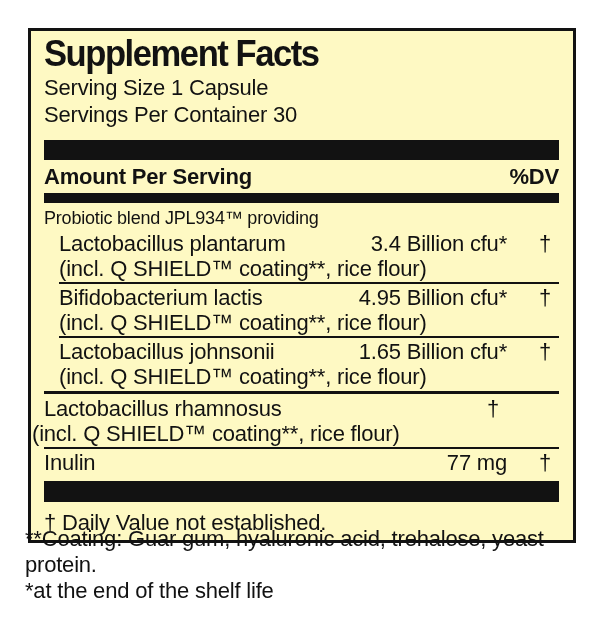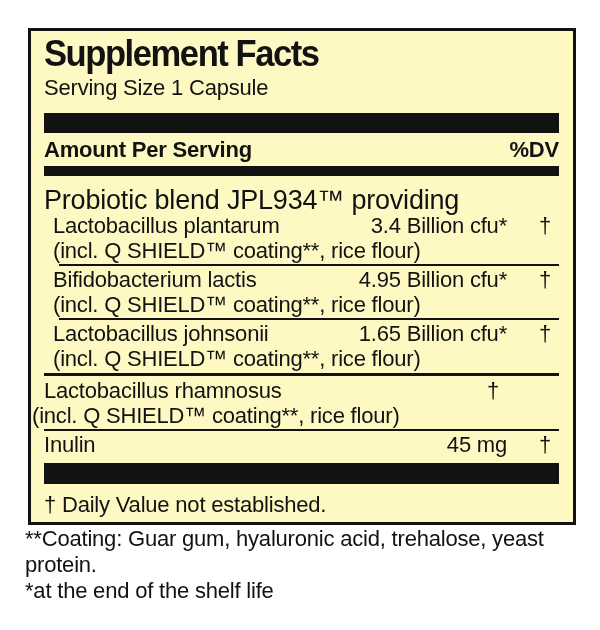--- a/index.html
+++ b/index.html
@@ -53,40 +53,40 @@
     font-size:22px;
     line-height:26px;
     margin-top:4px;
   }
   .bar-medium{
     height:10px;
     background:#121212;
     margin-top:3px;
   }
   .group-title{
-    font-size:27px;
+    font-size:18px;
     line-height:25px;
-    margin-top:12px;
+    margin-top:3px;
     white-space:nowrap;
   }
   .ing-row{
     display:grid;
     grid-template-columns:1fr max-content 52px;
     font-size:22px;
     line-height:25px;
   }
   .ing-row .name{white-space:nowrap;}
   .ing-row .amount{text-align:right;white-space:nowrap;}
   .ing-row .dv{text-align:right;padding-right:8px;}
   .subtext{
     font-size:22px;
     line-height:25px;
     white-space:nowrap;
   }
-  .indent{margin-left:9px;}
+  .indent{margin-left:15px;}
   .outdent{margin-left:-12px;}
   .rule-thin{
     height:2px;background:#121212;margin:1px 0;
   }
   .rule-thin.indent{margin-left:15px;}
   .rule-medium{
     height:3px;background:#121212;margin:2px 0 2px 0;
   }
   .dv-note{
     font-size:22px;
@@ -103,20 +103,21 @@
     letter-spacing:-0.2px;
   }
 </style>
 </head>
 <body>
 
 <div class="facts-box">
 
   <div class="title">Supplement Facts</div>
   <div class="serving-line">Serving Size 1 Capsule</div>
+  <div class="serving-line">Servings Per Container 30</div>
 
   <div class="bar-thick"></div>
 
   <div class="header-row">
     <span>Amount Per Serving</span>
     <span>%DV</span>
   </div>
 
   <div class="bar-medium"></div>
 
@@ -148,21 +149,21 @@
 
   <div class="ing-row">
     <span class="name">Lactobacillus rhamnosus</span>
     <span class="dv">†</span>
   </div>
   <div class="subtext outdent">(incl. Q SHIELD™ coating**, rice flour)</div>
   <div class="rule-thin"></div>
 
   <div class="ing-row">
     <span class="name">Inulin</span>
-    <span class="amount">45 mg</span>
+    <span class="amount">77 mg</span>
     <span class="dv">†</span>
   </div>
 
   <div class="bar-bottom"></div>
 
   <div class="dv-note">† Daily Value not established.</div>
 
 </div>
 
 <div class="footnotes">

